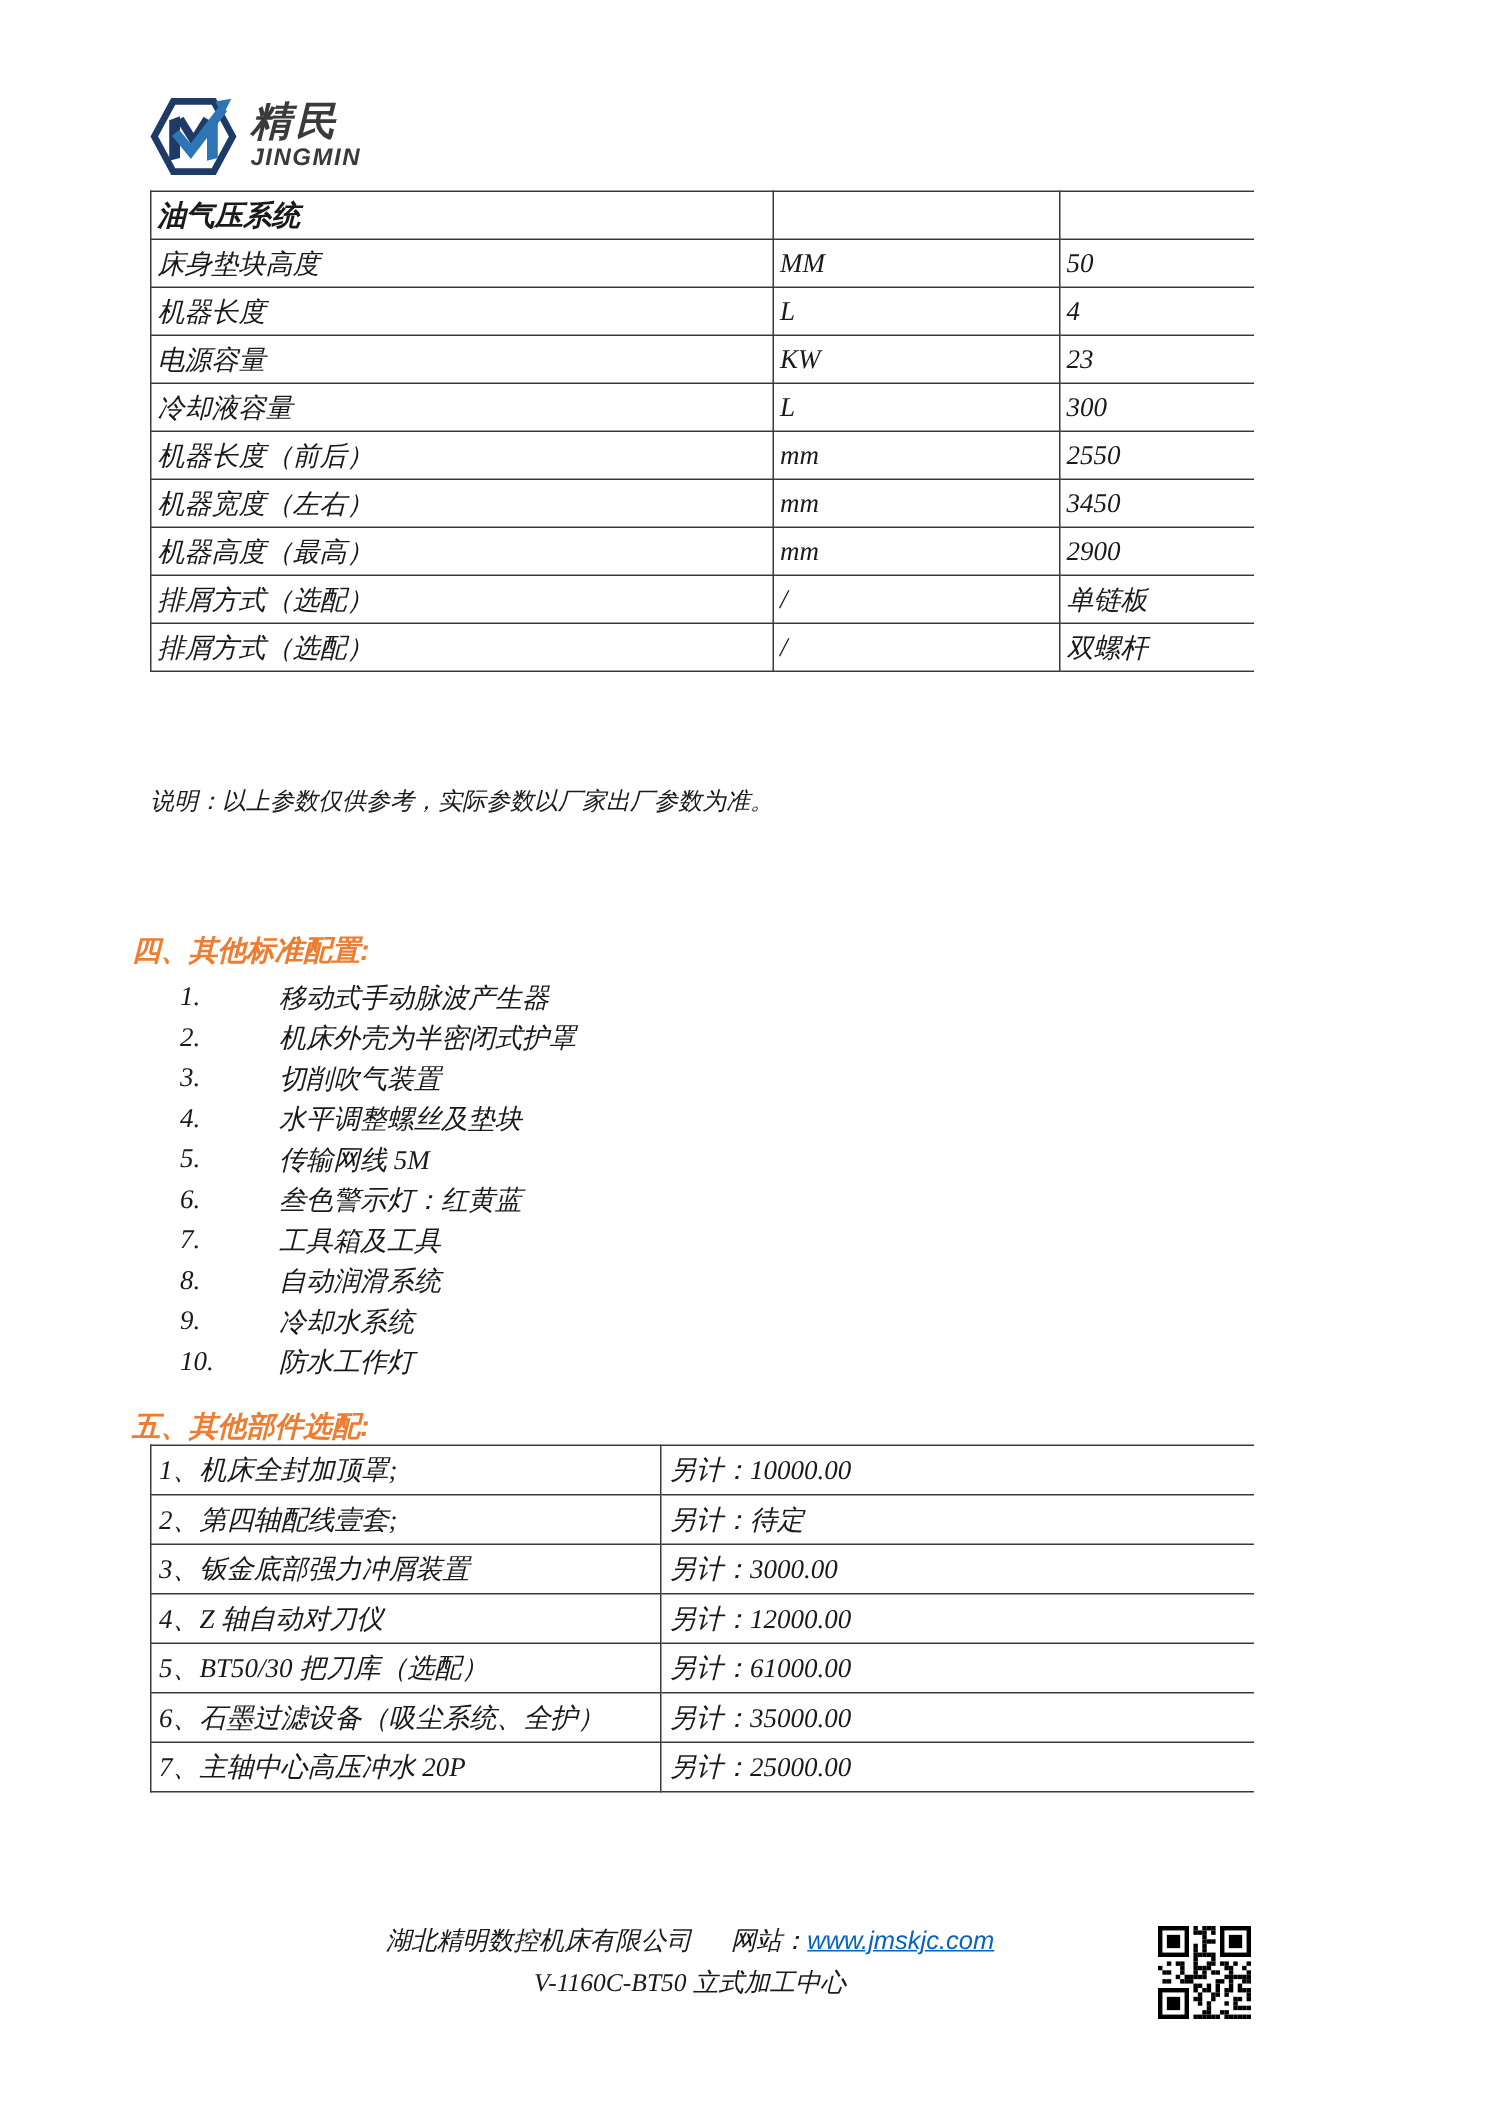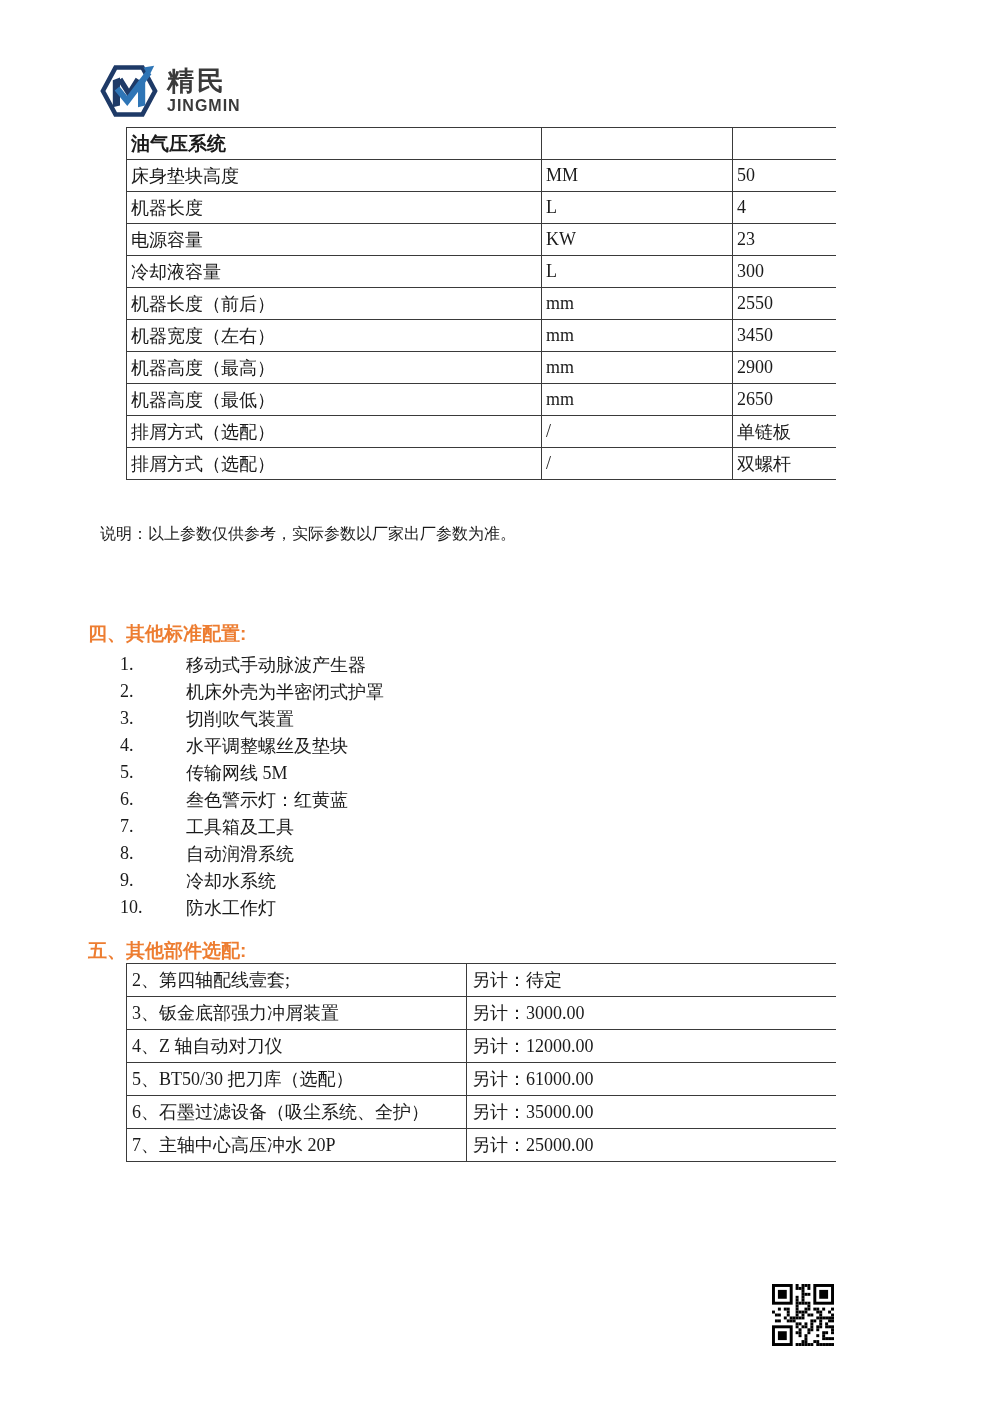--- a/index.html
+++ b/index.html
@@ -1,26 +1,26 @@
 <!DOCTYPE html>
 <html style="--accent: #ED7D31; --link: #0563C1; --border: #3A3A3A; --logo-navy: #1E3A67; --logo-blue: #2E75B6;"><head>
 <meta charset="utf-8">
 <style>
   html,body{margin:0;padding:0;background:#fff;}
   .page{position:relative;width:836px;height:1414px;background:#fff;overflow:hidden;
-        font-family:"Liberation Serif","DejaVu Sans",serif;color:#1a1a1a;}
+        font-family:"Liberation Serif","DejaVu Sans",serif;color:#1a1a1a;font-style:italic;}
 
   
   .logo{position:absolute;left:100px;top:64px;display:flex;align-items:center;gap:9px;}
   .logo-text{display:flex;flex-direction:column;line-height:1;}
   .logo-cn{font-family:"Liberation Sans","DejaVu Sans",sans-serif;font-size:27px;font-weight:bold;color:#3a3a3a;letter-spacing:3px;}
   .logo-en{font-family:"Liberation Sans","DejaVu Sans",sans-serif;font-size:16px;font-weight:bold;color:#3a3a3a;letter-spacing:1px;margin-top:3px;}
 
   
-  table{border-collapse:collapse;table-layout:fixed;margin-left:26px;}
+  table{border-collapse:collapse;table-layout:fixed;}
   .spec-table{position:absolute;left:100px;top:127px;width:806px;}
   .spec-table td{border:1px solid var(--border,#3a3a3a);height:31px;padding:0 4px;font-size:18px;overflow:hidden;white-space:nowrap;}
   .spec-table tr.section td{font-weight:bold;font-size:19px;}
   .opt-table{position:absolute;left:100px;top:963px;width:806px;}
   .opt-table td{border:1px solid var(--border,#3a3a3a);height:32px;padding:0 5px;font-size:18px;overflow:hidden;white-space:nowrap;}
 
   .note{position:absolute;left:100px;top:524px;font-size:16px;}
 
   .sec-title{position:absolute;left:88px;color:var(--accent,#ED7D31);font-weight:bold;font-size:19px;
              font-family:"Liberation Sans","DejaVu Sans",sans-serif;}
@@ -111,25 +111,20 @@
           <td>mm</td>
           <td>3450</td>
         </tr>
 
         <tr>
           <td>机器高度（最高）</td>
           <td>mm</td>
           <td>2900</td>
         </tr>
 
-        <tr>
-          <td>机器高度（最低）</td>
-          <td>mm</td>
-          <td>2650</td>
-        </tr>
 
         <tr>
           <td>排屑方式（选配）</td>
           <td>/</td>
           <td>单链板</td>
         </tr>
 
         <tr>
           <td>排屑方式（选配）</td>
           <td>/</td>
@@ -195,20 +190,24 @@
     </div>
 
   <div class="sec-title sec5">五、其他部件选配:</div>
   <table class="opt-table">
     <colgroup>
         <col style="width:340px">
         <col style="width:466px">
       </colgroup>
     <tbody>
 
+        <tr>
+          <td>1、机床全封加顶罩;</td>
+          <td>另计：10000.00</td>
+        </tr>
 
         <tr>
           <td>2、第四轴配线壹套;</td>
           <td>另计：待定</td>
         </tr>
 
         <tr>
           <td>3、钣金底部强力冲屑装置</td>
           <td>另计：3000.00</td>
         </tr>
@@ -228,20 +227,26 @@
           <td>另计：35000.00</td>
         </tr>
 
         <tr>
           <td>7、主轴中心高压冲水 20P</td>
           <td>另计：25000.00</td>
         </tr>
       </tbody>
   </table>
 
+  <div class="footer">
+    <div>
+      <span>湖北精明数控机床有限公司</span><span class="gap"></span><span>网站：</span><a class="link">www.jmskjc.com</a>
+    </div>
+    <div class="model-line">V-1160C-BT50 立式加工中心</div>
+  </div>
 
   <svg class="qr" id="qr" viewBox="0 0 63 63">
       <rect width="63" height="63" fill="#fff"></rect>
       <rect x="0" y="0" width="21" height="21" fill="#000"></rect>
       <rect x="3" y="3" width="15" height="15" fill="#fff"></rect>
       <rect x="6" y="6" width="9" height="9" fill="#000"></rect>
       <rect x="42" y="0" width="21" height="21" fill="#000"></rect>
       <rect x="45" y="3" width="15" height="15" fill="#fff"></rect>
       <rect x="48" y="6" width="9" height="9" fill="#000"></rect>
       <rect x="0" y="42" width="21" height="21" fill="#000"></rect>

